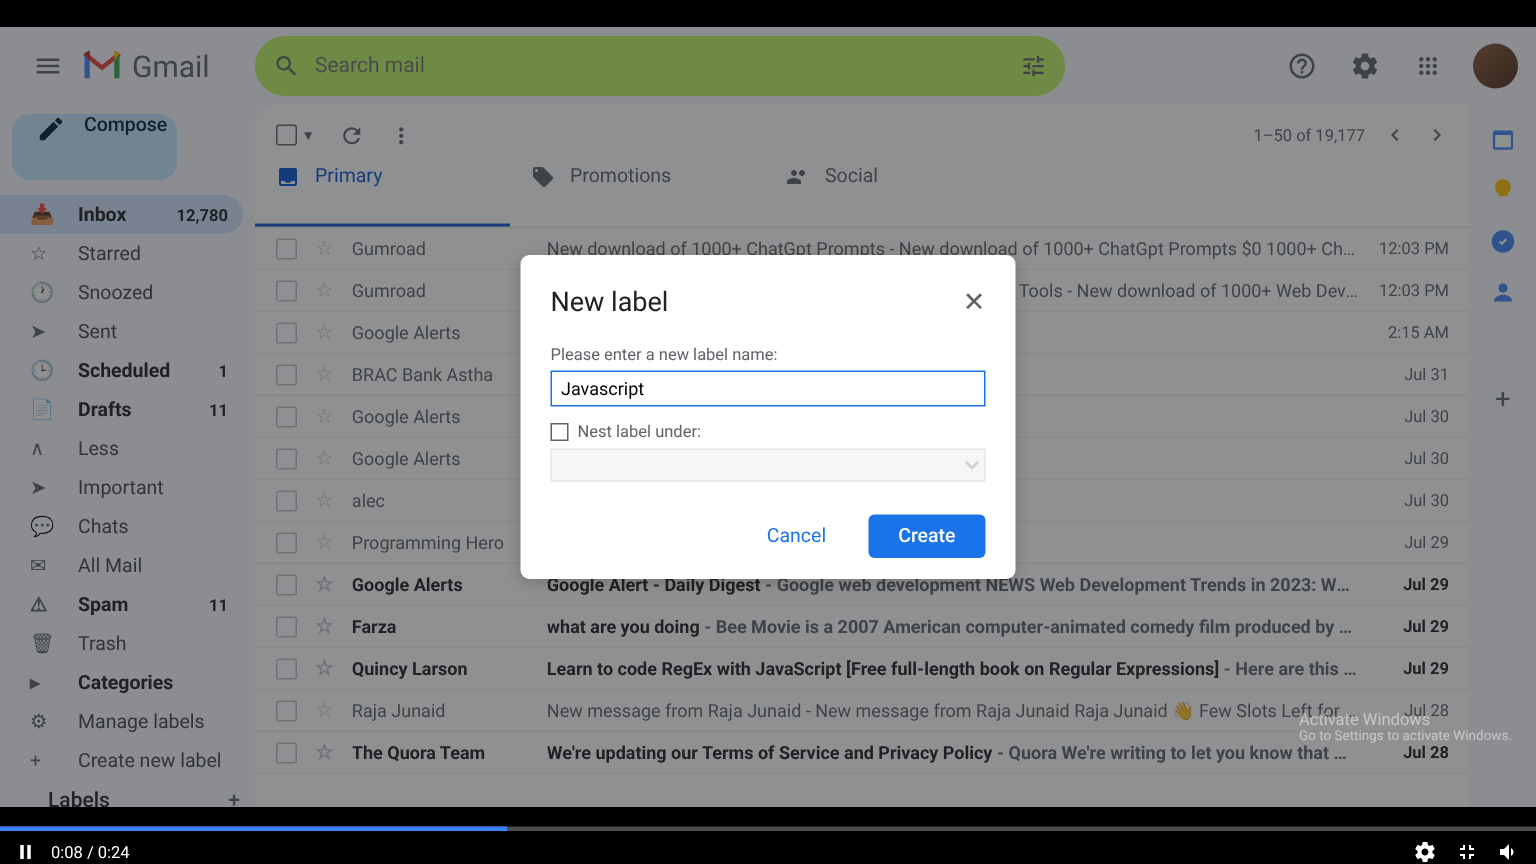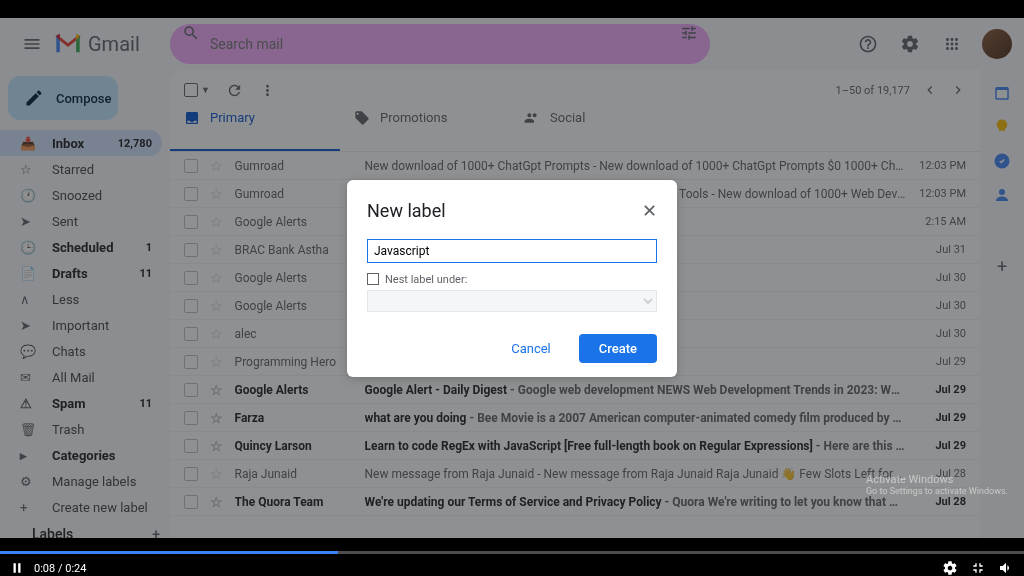--- a/index.html
+++ b/index.html
@@ -4,29 +4,29 @@
 <style>
 * { margin: 0; padding: 0; box-sizing: border-box; font-family: 'Google Sans', Roboto, Arial, sans-serif; }
 body { background: #000; width: 1024px; height: 576px; overflow: hidden; position: relative; }
 .black-bar-top { height: 18px; background: #000; }
 .gmail-app { background: #f6f8fc; height: 520px; position: relative; overflow: hidden; }
 .header { height: 52px; display: flex; align-items: center; padding: 0 12px; }
 .menu-btn { width: 40px; height: 40px; display: flex; align-items: center; justify-content: center; cursor: pointer; border-radius: 50%; }
 .logo-area { display: flex; align-items: center; margin-left: 2px; width: 108px; }
 .gmail-logo { width: 28px; height: 22px; margin-right: 6px; }
 .gmail-text { font-size: 20px; color: #5f6368; font-weight: 400; }
-.search-bar { flex: 1; max-width: 540px; height: 40px; background: #f0abfc; border-radius: 20px; display: flex; padding: 0 12px; margin-left: 8px; }
+.search-bar { flex: 1; max-width: 540px; height: 40px; background: #bef264; border-radius: 20px; display: flex; align-items: center; padding: 0 12px; margin-left: 8px; }
 .search-bar input { border: none; background: transparent; flex: 1; font-size: 14px; color: #5f6368; outline: none; margin-left: 10px; }
 .search-tune { margin-left: auto; }
 .header-right { margin-left: auto; display: flex; align-items: center; gap: 6px; }
 .icon-btn { width: 36px; height: 36px; display: flex; align-items: center; justify-content: center; cursor: pointer; border-radius: 50%; color: #5f6368; }
 .avatar { width: 30px; height: 30px; border-radius: 50%; background: linear-gradient(135deg, #8b5a3c, #4a2c1a); margin-left: 6px; }
 .main-area { display: flex; height: calc(100% - 52px); }
 .sidebar { width: 170px; padding: 6px 0; overflow-y: auto; }
-.compose-btn { margin: 0 8px 10px 8px; height: 44px; background: #c2e7ff; border-radius: 12px; display: flex; align-items: center; padding: 0 16px; cursor: pointer; width: 110px; }
+.compose-btn { margin: 0 8px 10px 8px; height: 44px; background: #c2e7ff; border-radius: 12px; display: flex; align-items: flex-start; padding: 0 16px; cursor: pointer; width: 110px; }
 .compose-btn span { margin-left: 12px; font-size: 13px; color: #001d35; font-weight: 500; }
 .sidebar-item { height: 26px; display: flex; align-items: center; padding: 0 10px 0 20px; cursor: pointer; border-radius: 0 14px 14px 0; margin-right: 8px; font-size: 13px; color: #444746; }
 .sidebar-item.active { background: #d3e3fd; font-weight: 700; color: #202124; }
 .sidebar-item .si-icon { width: 18px; margin-right: 14px; display: flex; align-items: center; color: #5f6368; }
 .sidebar-item.active .si-icon { color: #202124; }
 .sidebar-item .si-label { flex: 1; }
 .sidebar-item .si-count { font-size: 11px; font-weight: 700; }
 .sidebar-item.bold { font-weight: 700; color: #202124; }
 .labels-header { display: flex; align-items: center; padding: 6px 10px 6px 20px; font-size: 14px; font-weight: 500; color: #202124; margin-left: 12px; }
 .labels-header .plus { margin-left: auto; cursor: pointer; color: #5f6368; }
@@ -375,20 +375,21 @@
       <span style="font-size:18px;color:#5f6368;cursor:pointer">+</span>
     </div>
   </div>
 
   <div class="modal-overlay">
     <div class="modal">
       <div class="modal-header">
         <span class="modal-title">New label</span>
         <span class="modal-close">✕</span>
       </div>
+      <label class="modal-label">Please enter a new label name:</label>
       <input class="modal-input" type="text" value="Javascript" style="">
       <div class="modal-check-row">
         <div class="modal-cb"></div>
         <span class="modal-check-label">Nest label under:</span>
       </div>
       <select class="modal-select" disabled=""></select>
       <div class="modal-actions">
         <button class="modal-btn cancel">Cancel</button>
         <button class="modal-btn create">Create</button>
       </div>

